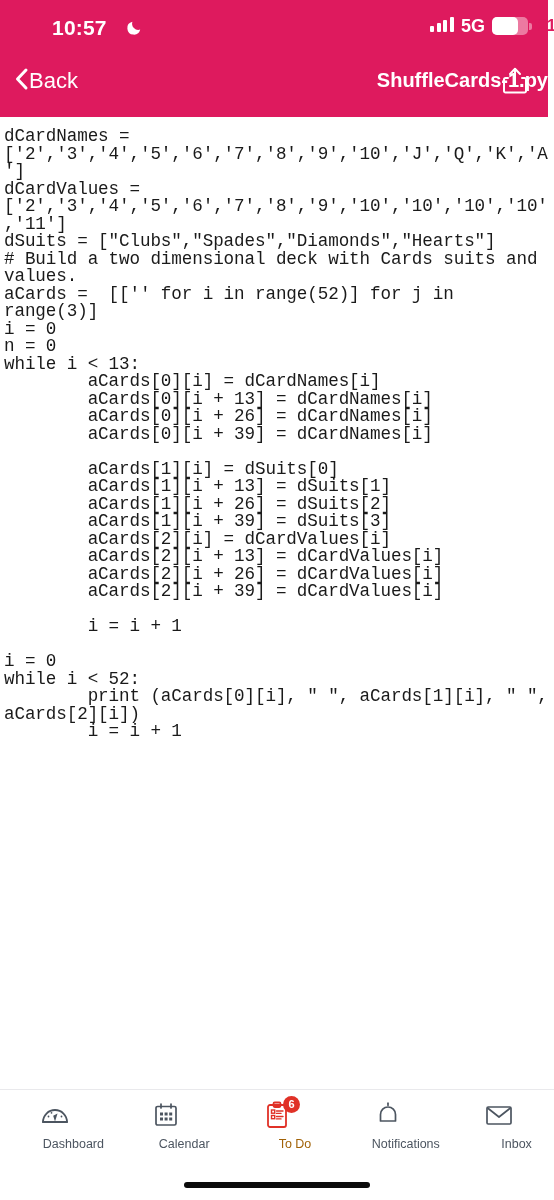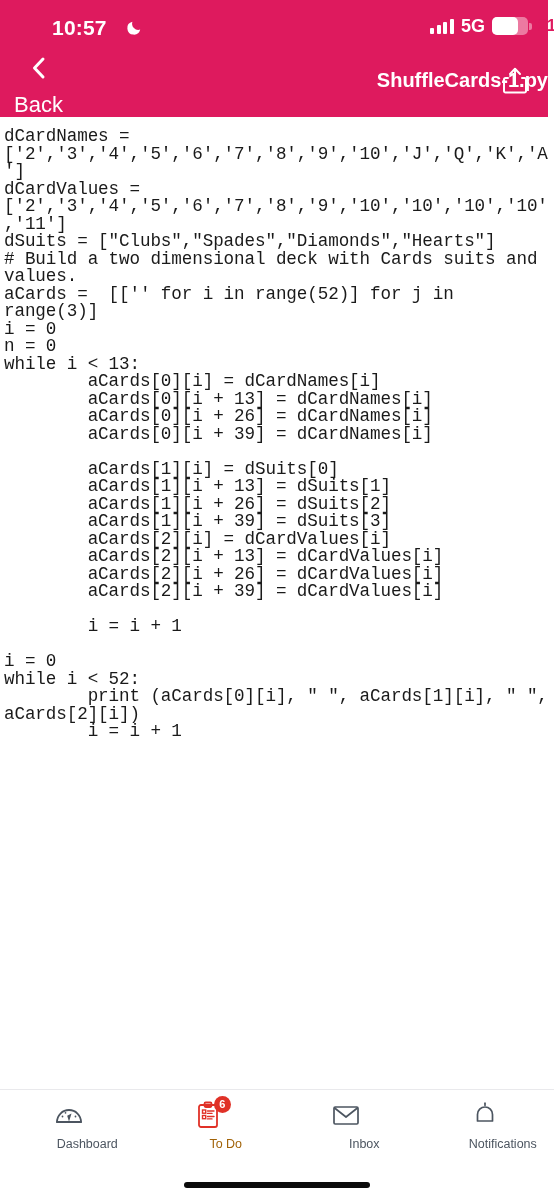--- a/index.html
+++ b/index.html
@@ -44,21 +44,20 @@
     left: 126px;
     top: 18px;
     width: 18px;
     height: 18px;
   }
   .status-right {
     position: absolute;
     right: 20px;
     top: 17px;
     display: flex;
-    align-items: center;
     gap: 7px;
   }
   .signal-bars {
     display: flex;
     align-items: flex-end;
     gap: 2.5px;
     height: 15px;
   }
   .signal-bars i {
     display: block;
@@ -114,26 +113,24 @@
   }
 
   
   .navbar {
     height: 61px;
     position: relative;
   }
   .nav-back {
     position: absolute;
     left: 14px;
-    top: 0;
+    top: 11px;
     display: flex;
     align-items: center;
-    gap: 8px;
     cursor: pointer;
-    flex-direction: column;
   }
   .nav-back-label {
     color: #ffffff;
     font-size: 22px;
     line-height: 26px;
   }
   .nav-title {
     position: absolute;
     left: 0;
     right: 0;
@@ -344,51 +341,66 @@
           <path d="M3 20 H27" fill="none" stroke="#4C5560" stroke-width="1.8" stroke-linecap="round"></path>
           <path d="M15 19.5 L17.5 11.5 L13.2 13.8 Z" fill="#4C5560"></path>
           <circle cx="8.5" cy="14.5" r="0.9" fill="#4C5560"></circle>
           <circle cx="11.5" cy="10.8" r="0.9" fill="#4C5560"></circle>
           <circle cx="21.5" cy="14.5" r="0.9" fill="#4C5560"></circle>
         </svg>
       </span>
       <span class="tab-label">Dashboard</span>
     </div>
 
+    <div class="tab">
+      <span class="tab-icon">
+        <svg width="28" height="28" viewBox="0 0 28 28">
+          <rect x="4" y="5.5" width="20" height="18.5" rx="1.6" fill="none" stroke="#4C5560" stroke-width="1.7"></rect>
+          <path d="M9 3 V7 M19 3 V7" stroke="#4C5560" stroke-width="1.7" stroke-linecap="round"></path>
+          <rect x="8" y="11.5" width="3" height="3" fill="#4C5560"></rect>
+          <rect x="12.6" y="11.5" width="3" height="3" fill="#4C5560"></rect>
+          <rect x="17.2" y="11.5" width="3" height="3" fill="#4C5560"></rect>
+          <rect x="8" y="16.5" width="3" height="3" fill="#4C5560"></rect>
+          <rect x="12.6" y="16.5" width="3" height="3" fill="#4C5560"></rect>
+          <rect x="17.2" y="16.5" width="3" height="3" fill="#4C5560"></rect>
+        </svg>
+      </span>
+      <span class="tab-label">Calendar</span>
+    </div>
 
     <div class="tab active">
       <span class="tab-icon">
         <svg width="26" height="28" viewBox="0 0 26 28">
           <rect x="4" y="4" width="18" height="22" rx="2" fill="none" stroke="#E03127" stroke-width="1.8"></rect>
           <rect x="9.5" y="1.5" width="7" height="4.5" rx="1.2" fill="none" stroke="#E03127" stroke-width="1.8"></rect>
           <rect x="7.5" y="9" width="3.2" height="3.2" fill="none" stroke="#E03127" stroke-width="1.4"></rect>
           <rect x="7.5" y="14.5" width="3.2" height="3.2" fill="none" stroke="#E03127" stroke-width="1.4"></rect>
           <path d="M12.5 10 H19 M12.5 12.4 H17" stroke="#E03127" stroke-width="1.4" stroke-linecap="round"></path>
           <path d="M12.5 15.5 H19 M12.5 17.9 H17" stroke="#E03127" stroke-width="1.4" stroke-linecap="round"></path>
         </svg>
         <span class="badge">6</span>
       </span>
       <span class="tab-label">To Do</span>
     </div>
 
     <div class="tab">
       <span class="tab-icon">
+        <svg width="26" height="28" viewBox="0 0 26 28">
+          <path d="M5.5 20 V13.5 a7.5 7.5 0 0 1 15 0 V20 Z" fill="none" stroke="#4C5560" stroke-width="1.7" stroke-linejoin="round"></path>
+          <path d="M13 4.2 V2.2" stroke="#4C5560" stroke-width="1.7" stroke-linecap="round"></path>
+        </svg>
+      </span>
+      <span class="tab-label">Notifications</span>
+    </div>
+
+    <div class="tab">
+      <span class="tab-icon">
         <svg width="30" height="24" viewBox="0 0 30 24">
           <rect x="3" y="4" width="24" height="17" rx="1.2" fill="none" stroke="#4C5560" stroke-width="1.7"></rect>
           <path d="M3.6 5 L15 14 L26.4 5" fill="none" stroke="#4C5560" stroke-width="1.7" stroke-linejoin="round"></path>
         </svg>
       </span>
       <span class="tab-label">Inbox</span>
     </div>
 
-    <div class="tab">
-      <span class="tab-icon">
-        <svg width="26" height="28" viewBox="0 0 26 28">
-          <path d="M5.5 20 V13.5 a7.5 7.5 0 0 1 15 0 V20 Z" fill="none" stroke="#4C5560" stroke-width="1.7" stroke-linejoin="round"></path>
-          <path d="M13 4.2 V2.2" stroke="#4C5560" stroke-width="1.7" stroke-linecap="round"></path>
-        </svg>
-      </span>
-      <span class="tab-label">Notifications</span>
-    </div>
-
   </div>
   <div class="home-indicator"></div>
 </div>
 
 </body></html>

